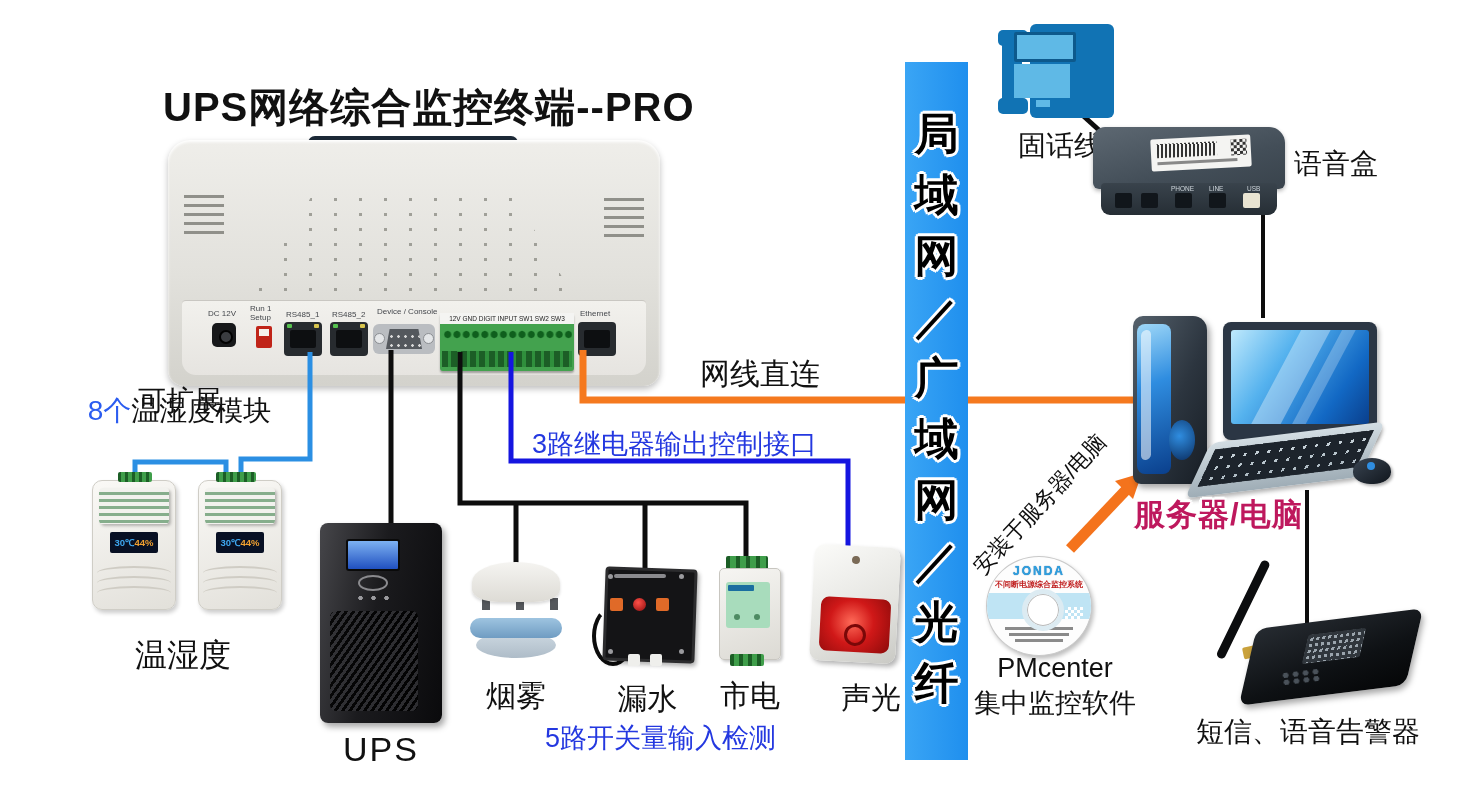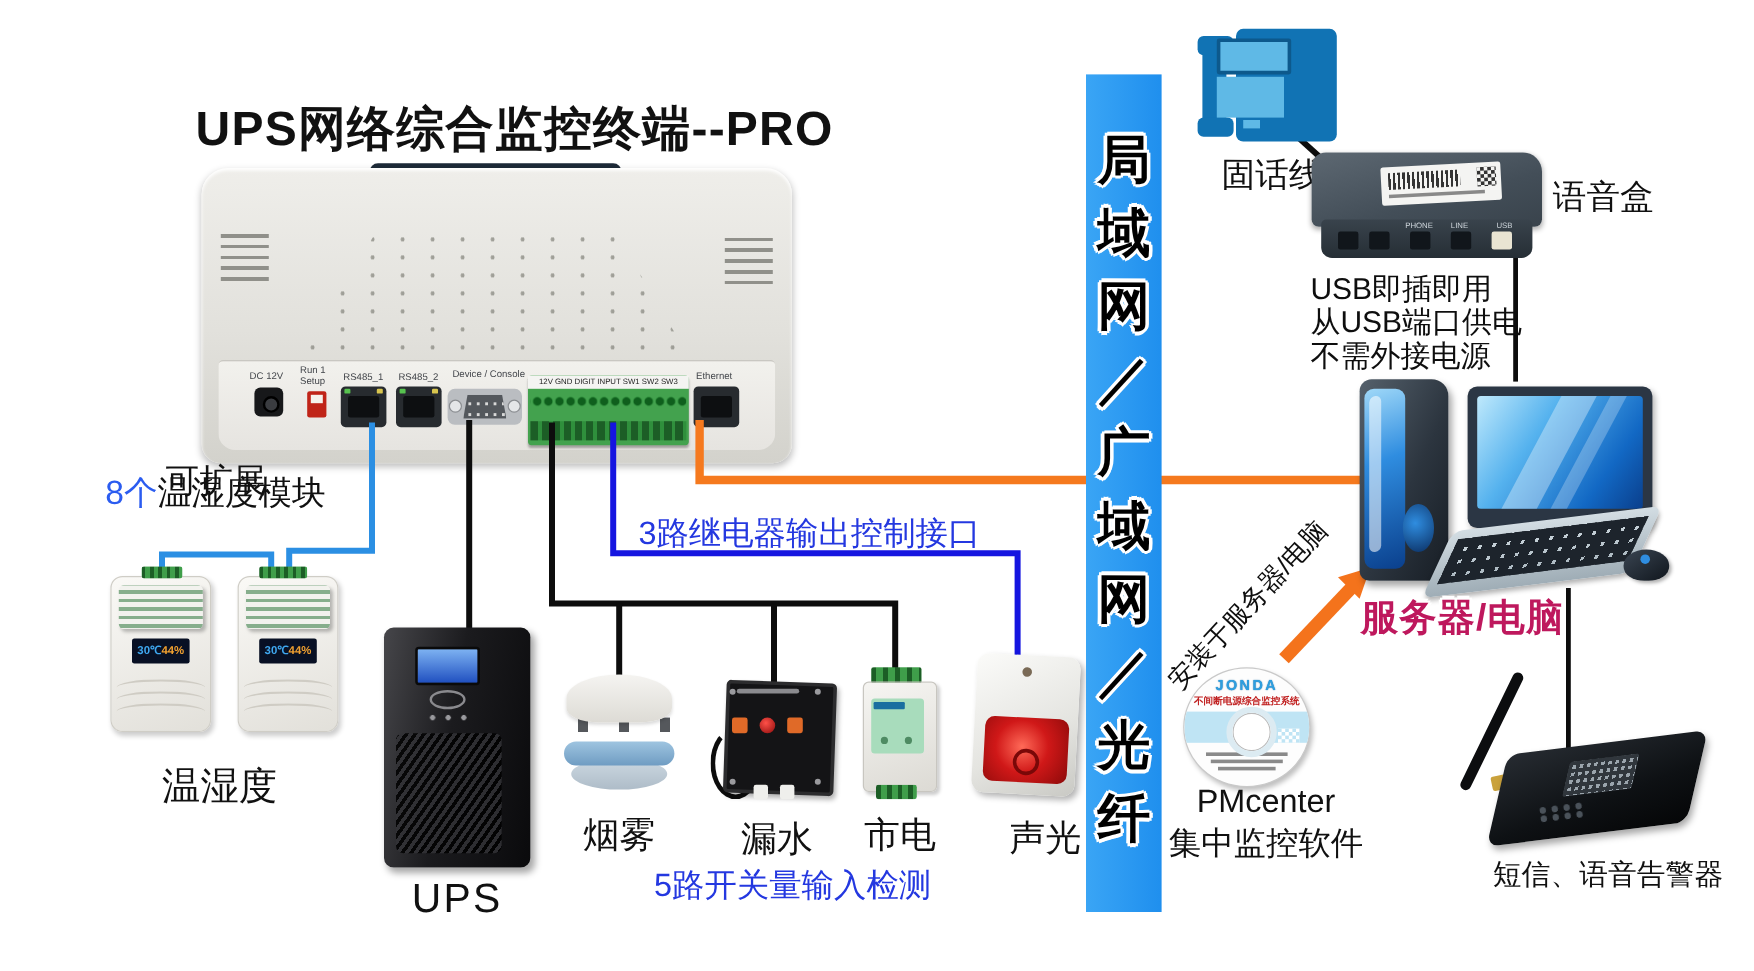--- a/index.html
+++ b/index.html
@@ -238,21 +238,21 @@
   #lbl-leak{left:600px;top:679px;width:95px;text-align:center;z-index:4;}
   #lbl-mains{left:714px;top:676px;width:72px;text-align:center;z-index:4;}
   #lbl-sound{left:806px;top:678px;width:95px;text-align:right;z-index:4;}
   #note-relay{left:532px;top:426px;z-index:4;}
   #note-switch{left:545px;top:720px;z-index:4;}
   #note-net{left:700px;top:354px;font-size:30px;z-index:4;}
   #lbl-phoneline{left:1018px;top:127px;font-size:28px;z-index:4;}
   #lbl-voicebox{left:1294px;top:145px;font-size:28px;z-index:4;}
   #cdlbl1{left:980px;top:653px;width:150px;font-size:27px;text-align:center;z-index:4;}
   #cdlbl2{left:962px;top:685px;width:186px;font-size:27px;text-align:center;z-index:4;}
-  #lbl-alarm{left:1196px;top:713px;font-size:24px;z-index:4;margin-left:48px;}
+  #lbl-alarm{left:1196px;top:713px;font-size:28px;z-index:4;}
 </style>
 </head>
 <body>
 
 <div id="canvas">
 
   <div id="title" class="abs">UPS网络综合监控终端--PRO</div>
 
   <svg id="wires" class="abs" width="1462" height="809" viewBox="0 0 1462 809">
     <polyline points="310,352 310,459 241,459 241,484" fill="none" stroke="#2b8fe3" stroke-width="5"></polyline>
@@ -378,20 +378,21 @@
   <div id="sound" class="abs">
     <div class="body"></div>
     <div class="dot"></div>
     <div class="lens"></div>
     <div class="lring"></div>
   </div>
   <div id="lbl-sound" class="abs lbl">声光</div>
 
   <div id="note-relay" class="abs blue-note">3路继电器输出控制接口</div>
   <div id="note-switch" class="abs blue-note">5路开关量输入检测</div>
+  <div id="note-net" class="abs">网线直连</div>
 
   <div id="banner" class="abs">
     <span>局</span>
     <span>域</span>
     <span>网</span>
     <span>／</span>
     <span>广</span>
     <span>域</span>
     <span>网</span>
     <span>／</span>
@@ -421,25 +422,20 @@
       <div class="vportlbl" style="left:70px;">PHONE</div>
       <div class="vport" style="left:74px;"></div>
       <div class="vportlbl" style="left:108px;">LINE</div>
       <div class="vport" style="left:108px;"></div>
       <div class="vportlbl" style="left:146px;">USB</div>
       <div class="vport usb" style="left:142px;"></div>
     </div>
   </div>
   <div id="lbl-voicebox" class="abs">语音盒</div>
 
-  <div id="usbnote" class="abs">
-    <div>USB即插即用</div>
-    <div>从USB端口供电</div>
-    <div>不需外接电源</div>
-  </div>
 
   <div id="computer" class="abs">
     <div class="tower"></div>
     <div class="tface"></div>
     <div class="tshine"></div>
     <div class="spk"></div>
     <div class="mon"></div>
     <div class="scr">
       <div class="streak"></div>
       <div class="streak2"></div>

